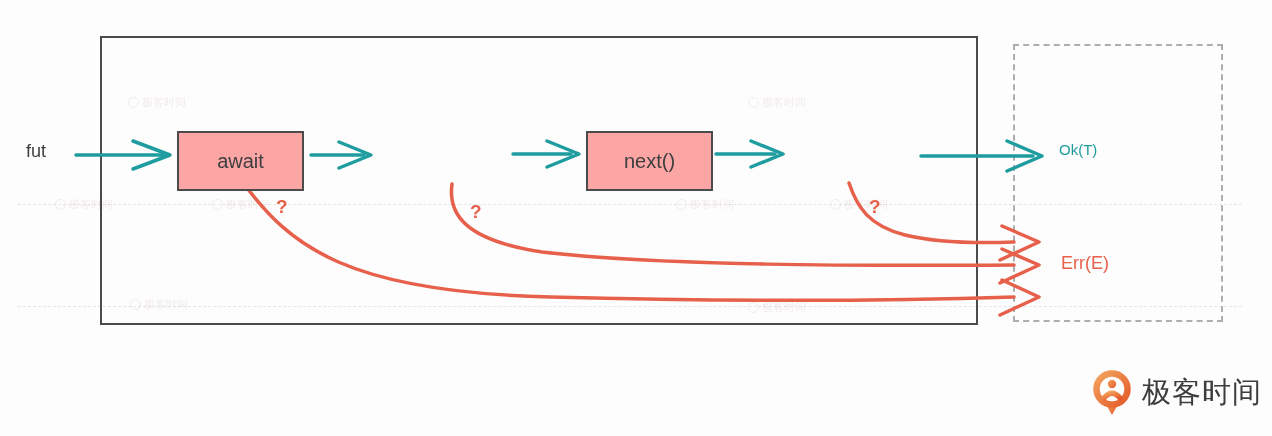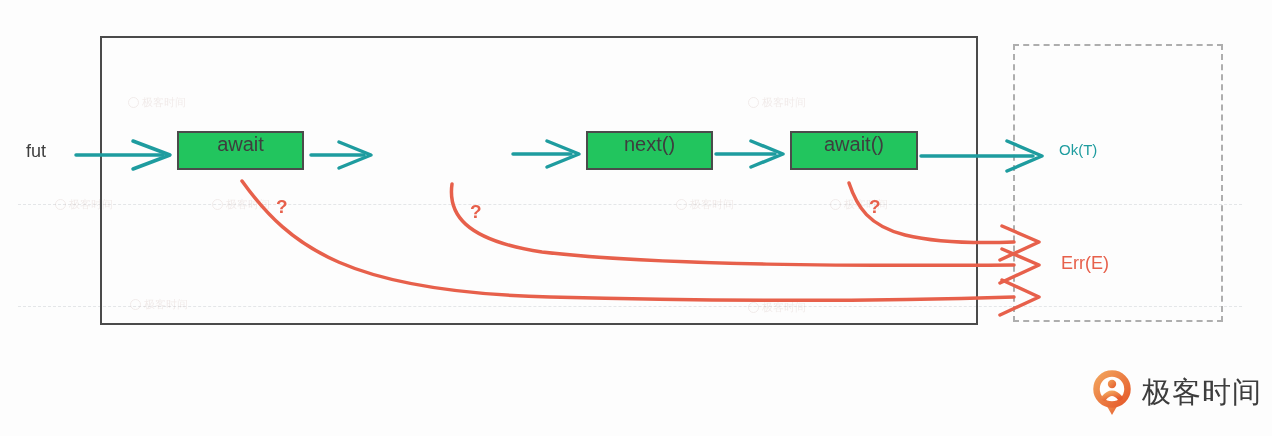--- a/index.html
+++ b/index.html
@@ -27,22 +27,22 @@
             border:2.5px solid var(--c-border-dark);background:transparent;z-index:1}
   .result-box{position:absolute;left:1013px;top:44px;width:210px;height:278px;
               border:2px dashed var(--c-border-dashed);background:transparent;z-index:1}
 
   
   .arrow-layer{position:absolute;left:0;top:0;width:1272px;height:436px;z-index:2;pointer-events:none}
   .teal-stroke{stroke:var(--c-teal);stroke-width:3.5;fill:none;stroke-linecap:round;stroke-linejoin:round}
   .red-stroke{stroke:var(--c-red);stroke-width:3.5;fill:none;stroke-linecap:round;stroke-linejoin:round}
 
   
-  .node{position:absolute;top:131px;height:39px;border:2.5px solid var(--c-border-dark);
-        background:#22c55e;display:flex;align-items:flex-start;justify-content:center;
+  .node{position:absolute;top:131px;height:60px;border:2.5px solid var(--c-border-dark);
+        background:#fca5a5;display:flex;align-items:center;justify-content:center;
         font-size:20px;color:var(--c-text-dark);z-index:3}
   .node-1{left:177px;width:127px}
   .node-2{left:381px;width:127px}
   .node-3{left:586px;width:127px}
   .node-4{left:790px;width:128px}
 
   
   .lbl{position:absolute;z-index:3;white-space:nowrap}
   .fut-label{left:26px;top:141px;font-size:18px;color:var(--c-text-dark)}
   .result-title{left:1042px;top:51px;font-size:20px;color:var(--c-text-dark);letter-spacing:.3px}
@@ -139,23 +139,20 @@
       <path class="red-stroke" d="M1002,226 L1039,242 L1000,260"></path>
     </g>
   </svg>
 
   <div class="node node-1">
       <span>await</span>
     </div>
   <div class="node node-3">
       <span>next()</span>
     </div>
-  <div class="node node-4">
-      <span>await()</span>
-    </div>
 
   <span class="lbl fut-label">fut</span>
 
 
   <span class="lbl ok-label">Ok(T)</span>
   <span class="lbl err-label">Err(E)</span>
 
   <span class="qmark q-1">?</span>
   <span class="qmark q-2">?</span>
   <span class="qmark q-3">?</span>

